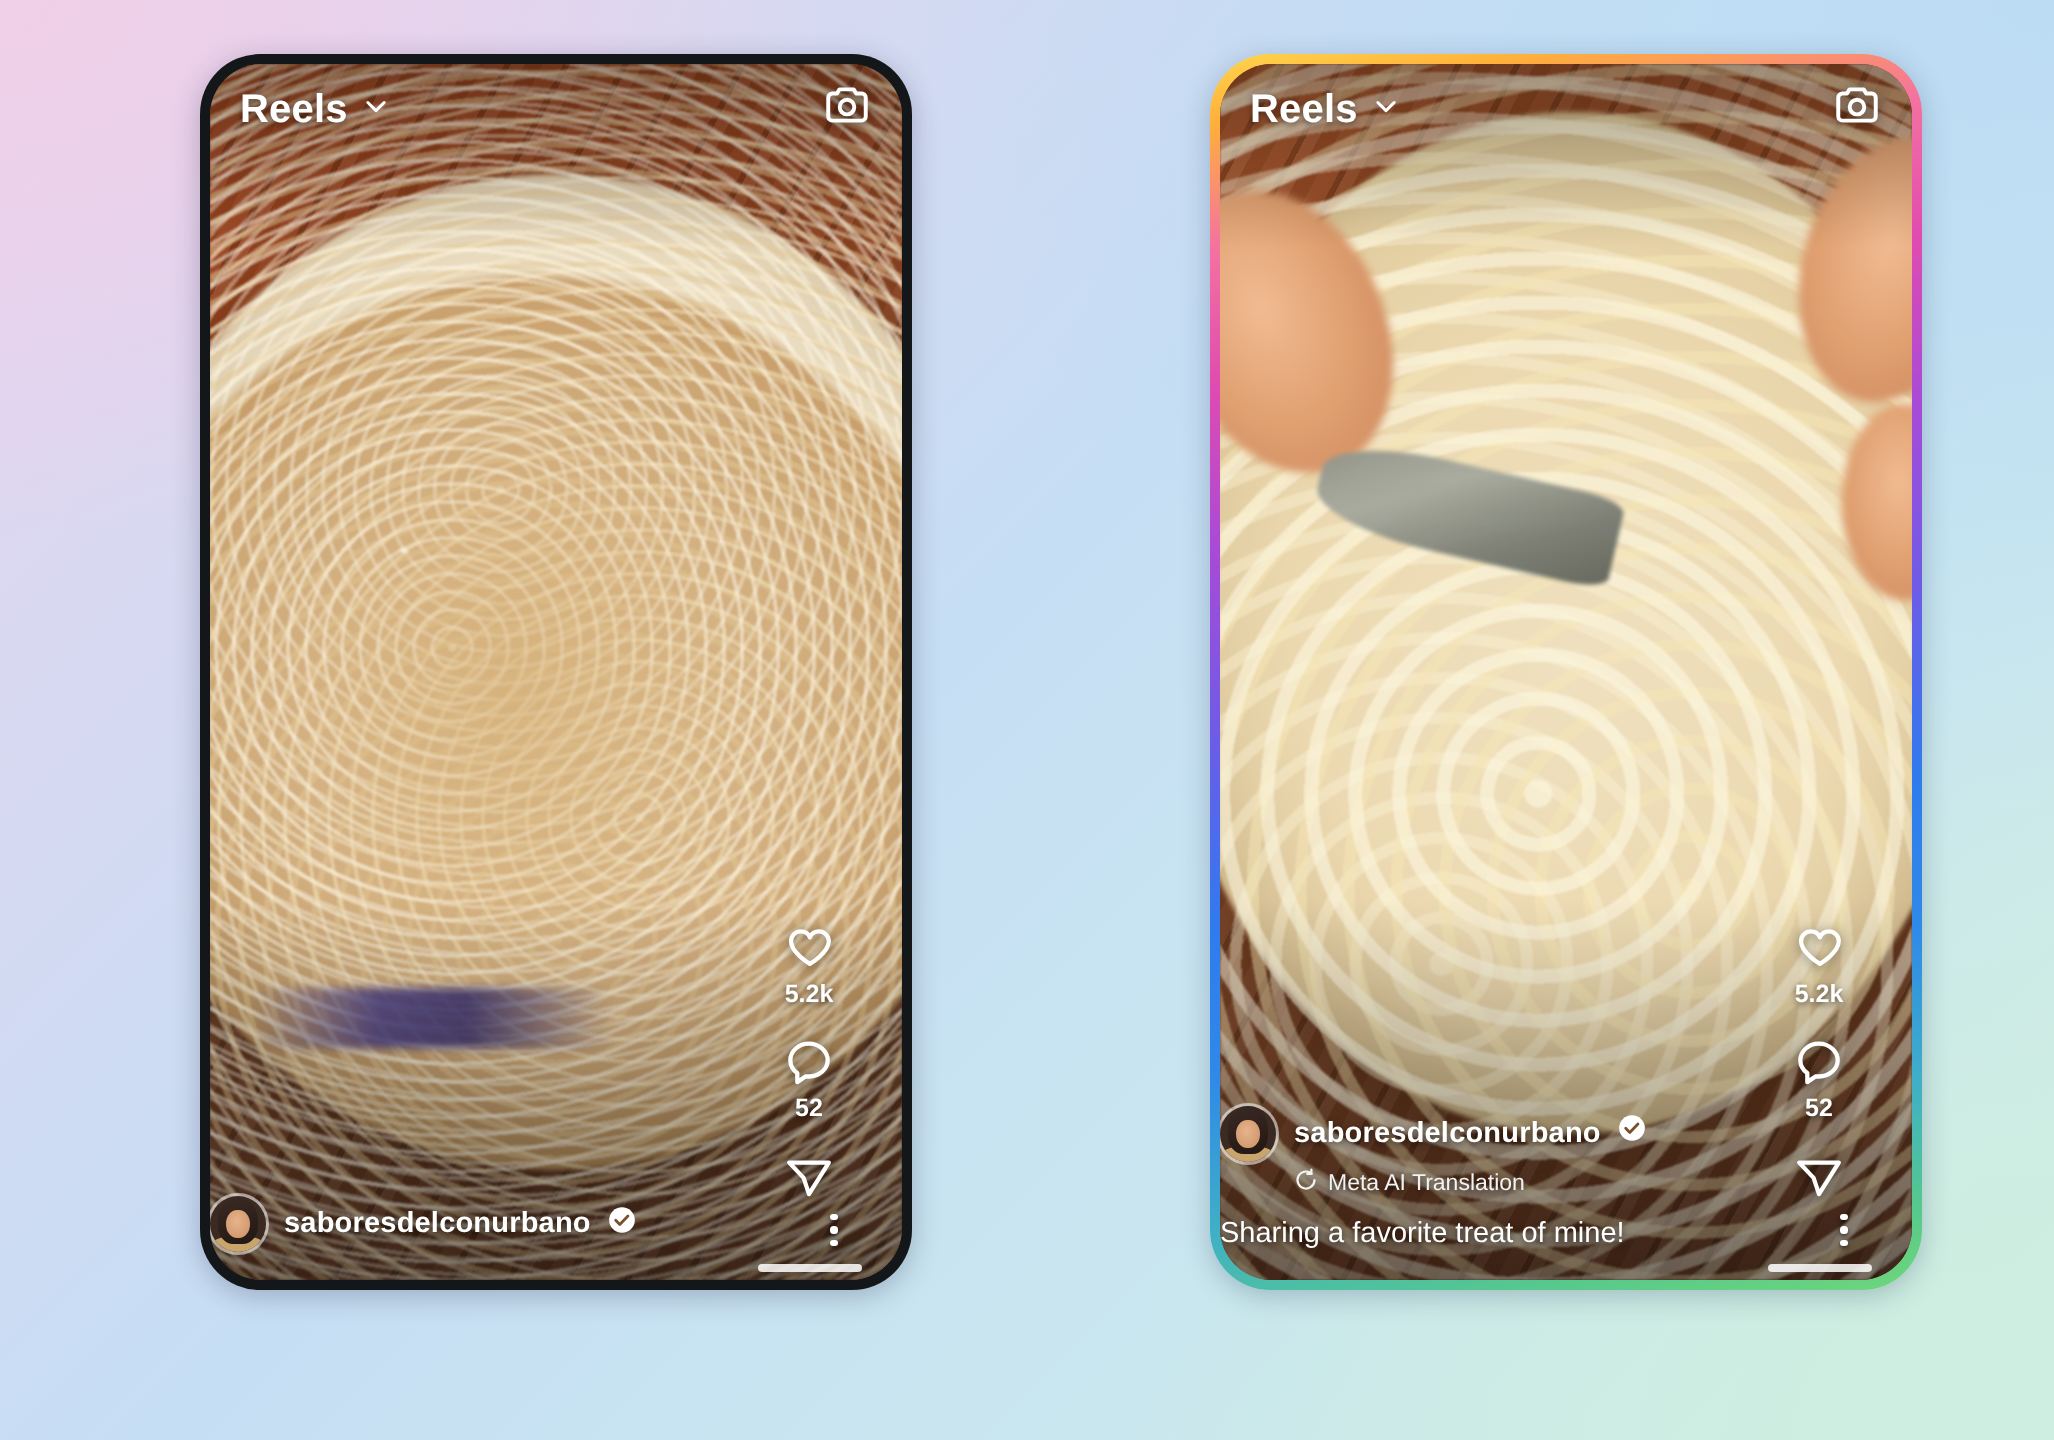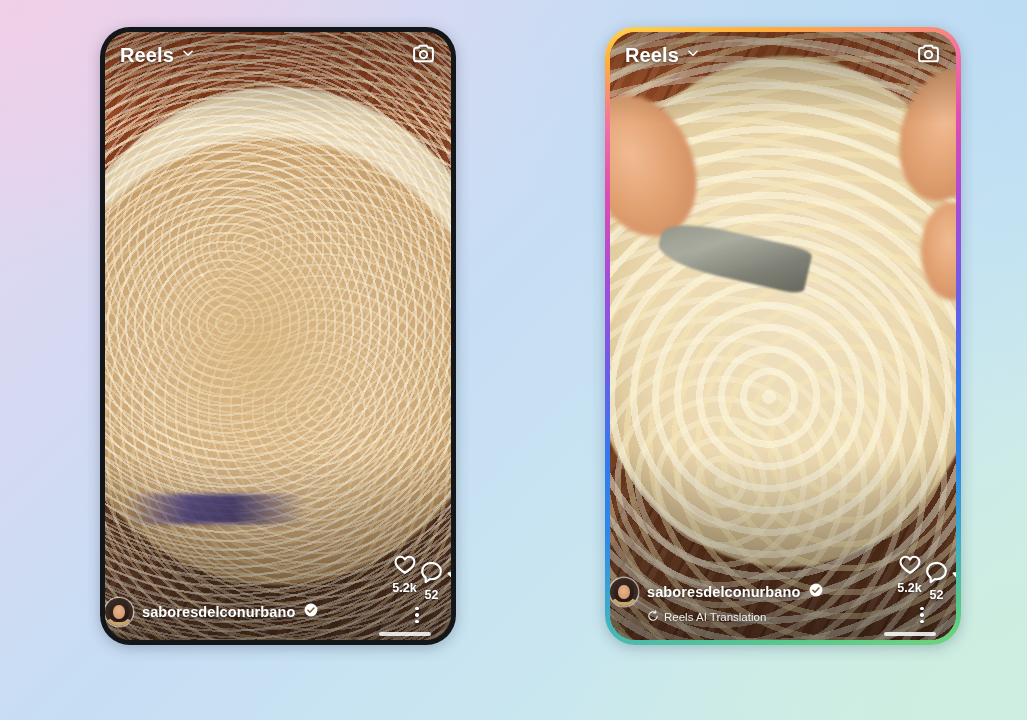--- a/index.html
+++ b/index.html
@@ -176,21 +176,21 @@
     font-size: 20px; font-weight: bold; letter-spacing:.1px;
     text-shadow: 0 1px 3px rgba(0,0,0,.45);
   }
   .chev { display:block; }
 
   .cam-icon { display:block; filter: drop-shadow(0 1px 3px rgba(0,0,0,.5)); }
 
   .actions {
     position:absolute; right: 8px; bottom: 38px;
     width: 52px;
-    display:flex; flex-direction:row; align-items:center;
+    display:flex; flex-direction:column; align-items:flex-start;
     color:#fff;
   }
   .action { display:flex; flex-direction:column; align-items:center; }
   .action + .action { margin-top: 14px; }
   .action svg { filter: drop-shadow(0 1px 3px rgba(0,0,0,.5)); }
   .count {
     font-size: 12.5px; font-weight: bold; margin-top: 2px;
     text-shadow: 0 1px 3px rgba(0,0,0,.6);
   }
 
@@ -436,22 +436,23 @@
               </svg>
             </span>
           </div>
           <div class="translation-row">
             <span>
               <svg width="12" height="12" viewBox="0 0 24 24" fill="none" stroke="#f2f2f2" stroke-width="2.2" stroke-linecap="round">
                 <path d="M20.5 12a8.5 8.5 0 1 1-3.1-6.55"></path>
                 <path d="M17.4 1.6v4.2h-4.2"></path>
               </svg>
             </span>
-            <span class="tlabel">Reels AI Translation</span>
-          </div>
+            <span class="tlabel">Meta AI Translation</span>
+          </div>
+          <div class="caption">Sharing a favorite treat of mine!</div>
         </div>
 
         <div class="kebab">
           <i></i>
             <i></i>
             <i></i>
         </div>
         <div class="home-indicator"></div>
 
       </div>

